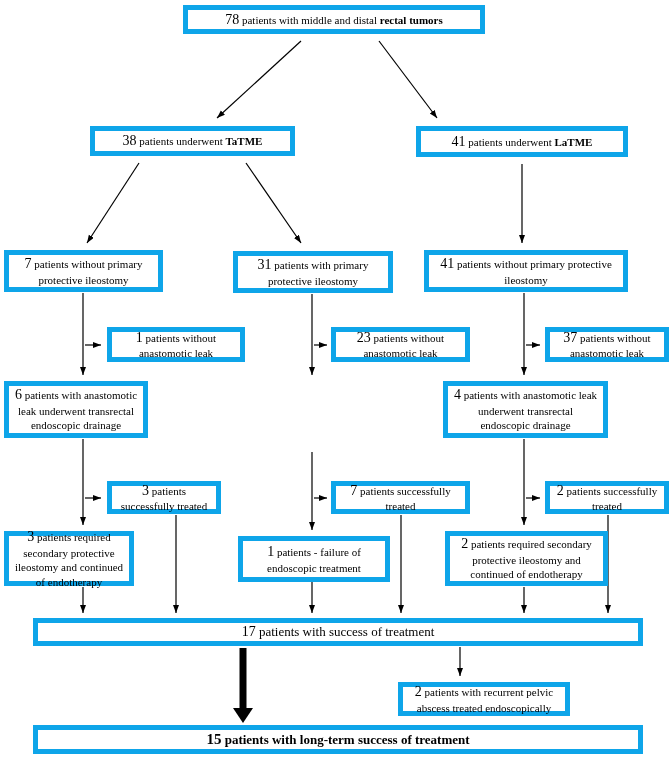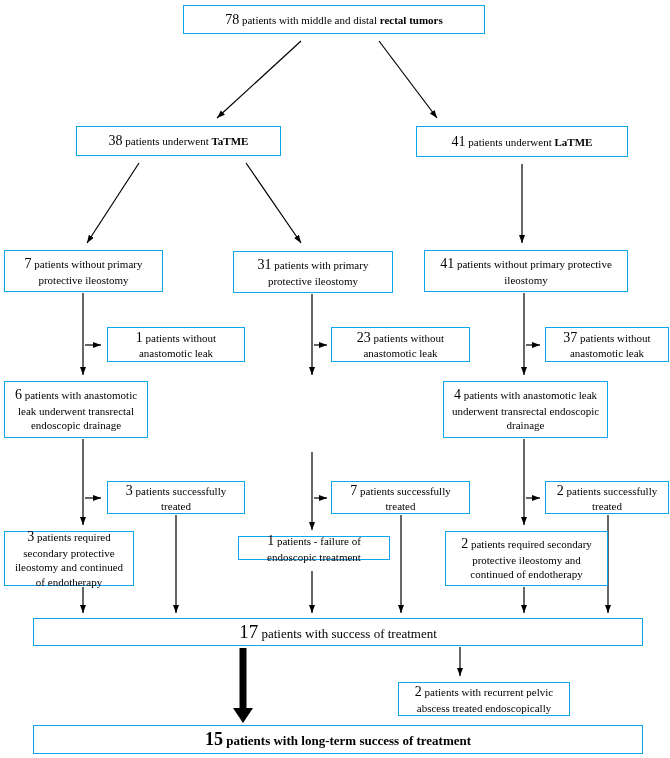--- a/index.html
+++ b/index.html
@@ -1,31 +1,31 @@
 <!DOCTYPE html>
 <html><head>
 <meta charset="utf-8">
 <style>
   * { margin:0; padding:0; box-sizing:border-box; }
   html,body { background:#ffffff; }
   body { font-family:"Liberation Serif","DejaVu Serif",serif; color:#000; }
   .canvas { position:relative; width:670px; height:758px; background:#fff; overflow:hidden; }
   svg.arrows { position:absolute; left:0; top:0; }
   .box {
-    position:absolute; background:#fff; border:1px solid #0ea5e9;
+    position:absolute; background:#fff; border:5px solid #0ea5e9;
     display:flex; align-items:center; justify-content:center;
     text-align:center; font-size:11px; line-height:1.28; padding:2px 4px;
   }
   .lbl { display:inline-block; }
   .num { font-size:14px; }
   .box b { font-weight:bold; }
   .wide { font-size:13px; }
-  .wide .num { font-size:19px; }
+  .wide .num { font-size:14px; }
   .final { font-weight:bold; font-size:13px; }
-  .final .num { font-size:18px; }
+  .final .num { font-size:15px; }
 </style>
 </head>
 <body>
 
 <div class="canvas">
 
   <svg class="arrows" width="670" height="758">
     <defs>
       <marker id="ah" markerWidth="10" markerHeight="10" refX="8" refY="3" orient="auto" markerUnits="userSpaceOnUse">
         <path d="M0,0 L8,3 L0,6 Z" fill="#000"></path>
@@ -64,21 +64,21 @@
     <g>
       <line x1="243" y1="648" x2="243" y2="710" stroke="#000" stroke-width="7"></line>
       <polygon points="233,708 253,708 243,723" fill="#000"></polygon>
     </g>
   </svg>
 
   <div class="box" style="left:183px;top:5px;width:302px;height:29px">
     <span class="lbl"><span class="num">78</span><span> patients with middle and distal </span><b>rectal tumors</b></span>
   </div>
 
-  <div class="box" style="left:76px;top:126px;width:205px;height:30px">
+  <div class="box" style="left:90px;top:126px;width:205px;height:30px">
     <span class="lbl"><span class="num">38</span><span> patients underwent </span><b>TaTME</b></span>
   </div>
 
   <div class="box" style="left:416px;top:126px;width:212px;height:31px">
     <span class="lbl"><span class="num">41</span><span> patients underwent </span><b>LaTME</b></span>
   </div>
 
   <div class="box" style="left:4px;top:250px;width:159px;height:42px">
     <span class="lbl"><span class="num">7</span><span> patients without primary protective ileostomy</span></span>
   </div>
@@ -105,37 +105,37 @@
 
   <div class="box" style="left:4px;top:381px;width:144px;height:57px">
     <span class="lbl"><span class="num">6</span><span> patients with anastomotic leak underwent transrectal endoscopic drainage</span></span>
   </div>
 
 
   <div class="box" style="left:443px;top:381px;width:165px;height:57px">
     <span class="lbl"><span class="num">4</span><span> patients with anastomotic leak underwent transrectal endoscopic drainage</span></span>
   </div>
 
-  <div class="box" style="left:107px;top:481px;width:138px;height:33px">
+  <div class="box" style="left:107px;top:481px;width:114px;height:33px">
     <span class="lbl"><span class="num">3</span><span> patients successfully treated</span></span>
   </div>
 
   <div class="box" style="left:331px;top:481px;width:139px;height:33px">
     <span class="lbl"><span class="num">7</span><span> patients successfully treated</span></span>
   </div>
 
   <div class="box" style="left:545px;top:481px;width:124px;height:33px">
     <span class="lbl"><span class="num">2</span><span> patients successfully treated</span></span>
   </div>
 
   <div class="box" style="left:4px;top:531px;width:130px;height:55px">
     <span class="lbl"><span class="num">3</span><span> patients required secondary protective ileostomy and continued of endotherapy</span></span>
   </div>
 
-  <div class="box" style="left:238px;top:536px;width:152px;height:24px">
+  <div class="box" style="left:238px;top:536px;width:152px;height:46px">
     <span class="lbl"><span class="num">1</span><span> patients - failure of endoscopic treatment</span></span>
   </div>
 
   <div class="box" style="left:445px;top:531px;width:163px;height:55px">
     <span class="lbl"><span class="num">2</span><span> patients required secondary protective ileostomy and continued of endotherapy</span></span>
   </div>
 
   <div class="box wide" style="left:33px;top:618px;width:610px;height:28px">
     <span class="lbl"><span class="num">17</span><span> patients with success of treatment</span></span>
   </div>

